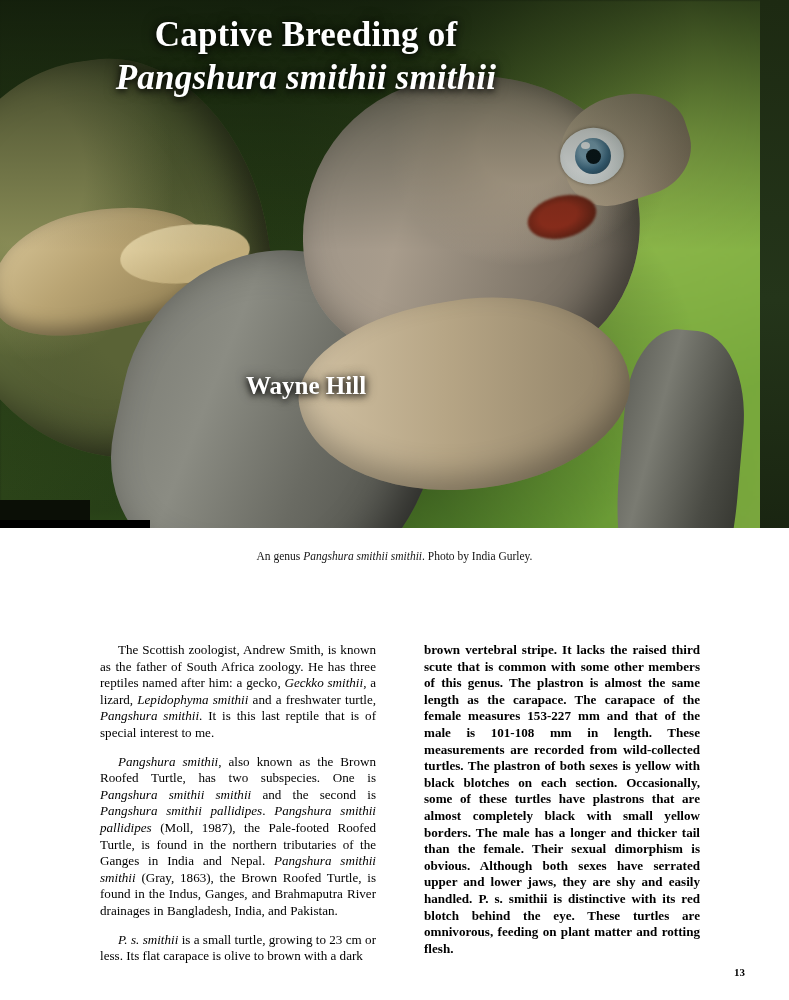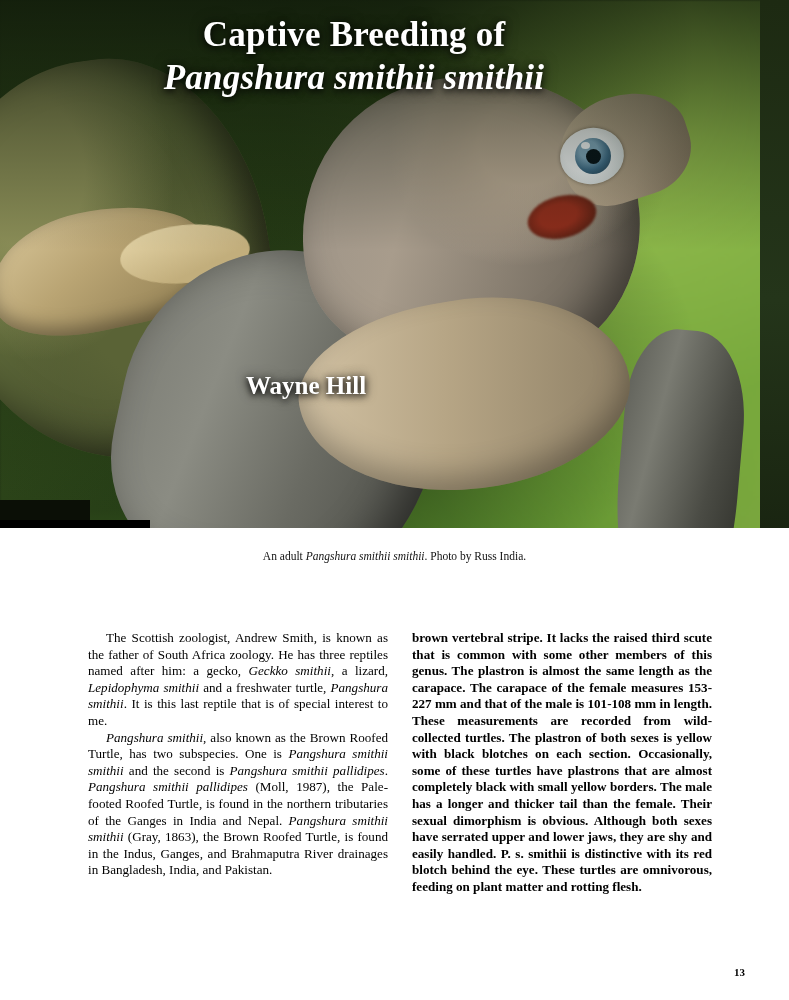--- a/index.html
+++ b/index.html
@@ -233,21 +233,20 @@
   }
 
   
   .hero-title-wrap {
     position: absolute;
     left: 0;
     top: 14px;
     width: 612px;
     text-align: center;
     z-index: 6;
-    margin-left: 48px;
   }
   .hero-title {
     font-family: "Liberation Serif", serif;
     font-weight: bold;
     font-size: 35px;
     color: #ffffff;
     line-height: 1.22;
     letter-spacing: .2px;
     text-shadow: 0 2px 6px rgba(0,0,0,.85), 0 0 14px rgba(0,0,0,.6);
     margin: 0;
@@ -322,21 +321,21 @@
   }
   .col {
     width: 300px;
     font-family: "Liberation Serif", serif;
     font-size: 13.1px;
     line-height: 16.6px;
     text-align: justify;
     color: #000000;
     hyphens: auto;
   }
-  .col p { margin: 0; text-indent: 18px; }
+  .col p { margin: 12px; text-indent: 18px; }
   .col p.noindent { text-indent: 0; font-weight: bold; }
   .col i { font-style: italic; }
 
   .page-number {
     position: absolute;
     right: 44px;
     bottom: 22px;
     font-family: "Liberation Serif", serif;
     font-weight: bold;
     font-size: 11px;
@@ -377,28 +376,29 @@
   <h1 class="hero-title">
     <span>Captive Breeding of</span>
     <span class="sci">Pangshura smithii smithii</span>
   </h1>
 </div>
 
 <div class="byline">Wayne Hill</div>
 
 <div class="caption-bar">
   <div class="caption-text">
-    <span>An adult </span><i>Pangshura smithii smithii</i><span>. Photo by Russ India.</span>
+    <span>An genus </span><i>Pangshura smithii smithii</i><span>. Photo by India Gurley.</span>
   </div>
 </div>
 <div class="white-below"></div>
 
 <div class="article">
   <div class="col">
     <p>The Scottish zoologist, Andrew Smith, is known as the father of South Africa zoology. He has three reptiles named after him: a gecko, <i>Geckko smithii</i>, a lizard, <i>Lepidophyma smithii</i> and a freshwater turtle, <i>Pangshura smithii</i>. It is this last reptile that is of special interest to me.</p>
     <p><i>Pangshura smithii</i>, also known as the Brown Roofed Turtle, has two subspecies. One is <i>Pangshura smithii smithii</i> and the second  is <i>Pangshura smithii pallidipes</i>. <i>Pangshura smithii pallidipes</i> (Moll, 1987), the Pale-footed Roofed Turtle, is found in the northern tributaries of the Ganges in India and Nepal. <i>Pangshura smithii smithii</i> (Gray, 1863), the Brown Roofed Turtle, is found in the Indus, Ganges, and Brahmaputra River drainages in Bangladesh, India, and Pakistan.</p>
+    <p><i>P. s. smithii</i> is a small turtle, growing to 23 cm or less. Its flat carapace is olive to brown with a dark</p>
   </div>
   <div class="col">
     <p class="noindent">brown vertebral stripe. It lacks the raised third scute that is common with some other members of this genus. The plastron is almost the same length as the carapace. The carapace of the female measures 153-227 mm and that of the male is 101-108 mm in length. These measurements are recorded from wild-collected turtles. The plastron of both sexes is yellow with black blotches on each section. Occasionally, some of these turtles  have plastrons that are almost completely black with small yellow borders. The male has a longer and thicker tail than the female. Their sexual dimorphism is obvious.  Although both sexes have serrated upper and lower jaws, they are shy and easily handled. P. s. smithii is distinctive with its red blotch behind the eye. These turtles are omnivorous, feeding on plant matter and rotting flesh.</p>
   </div>
 </div>
 
 <div class="page-number">13</div>
 
 </body></html>

